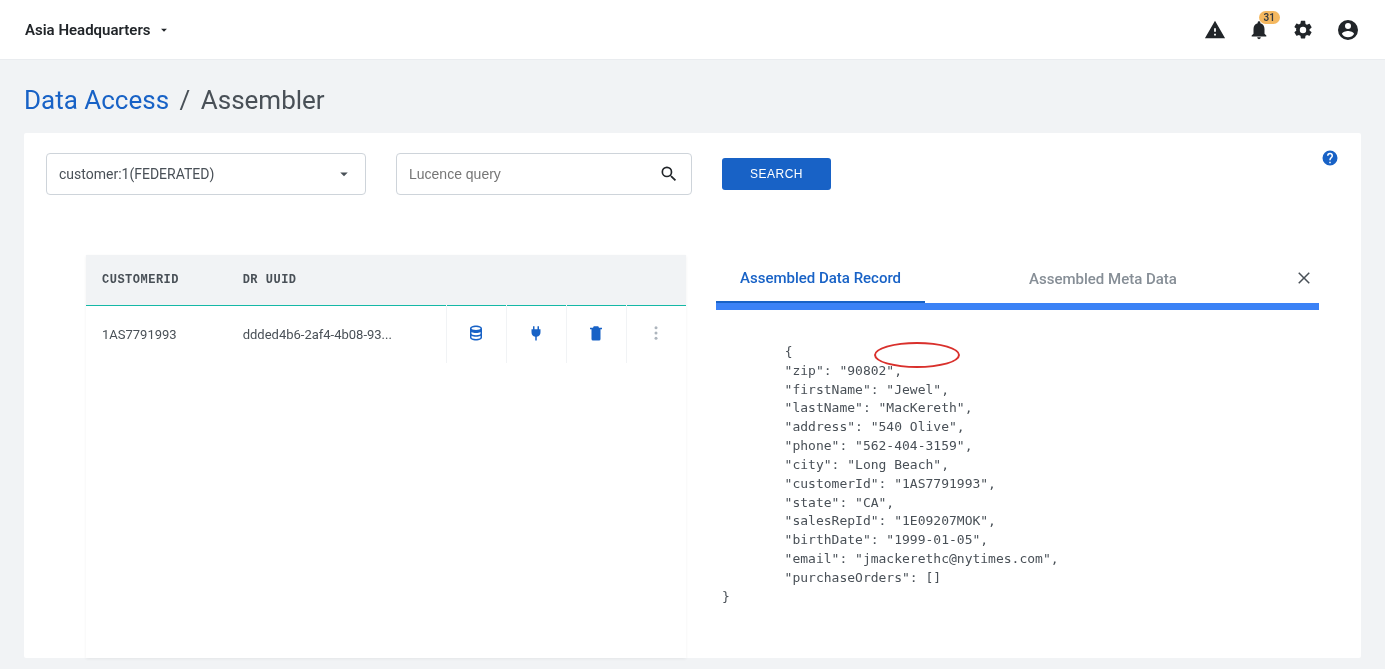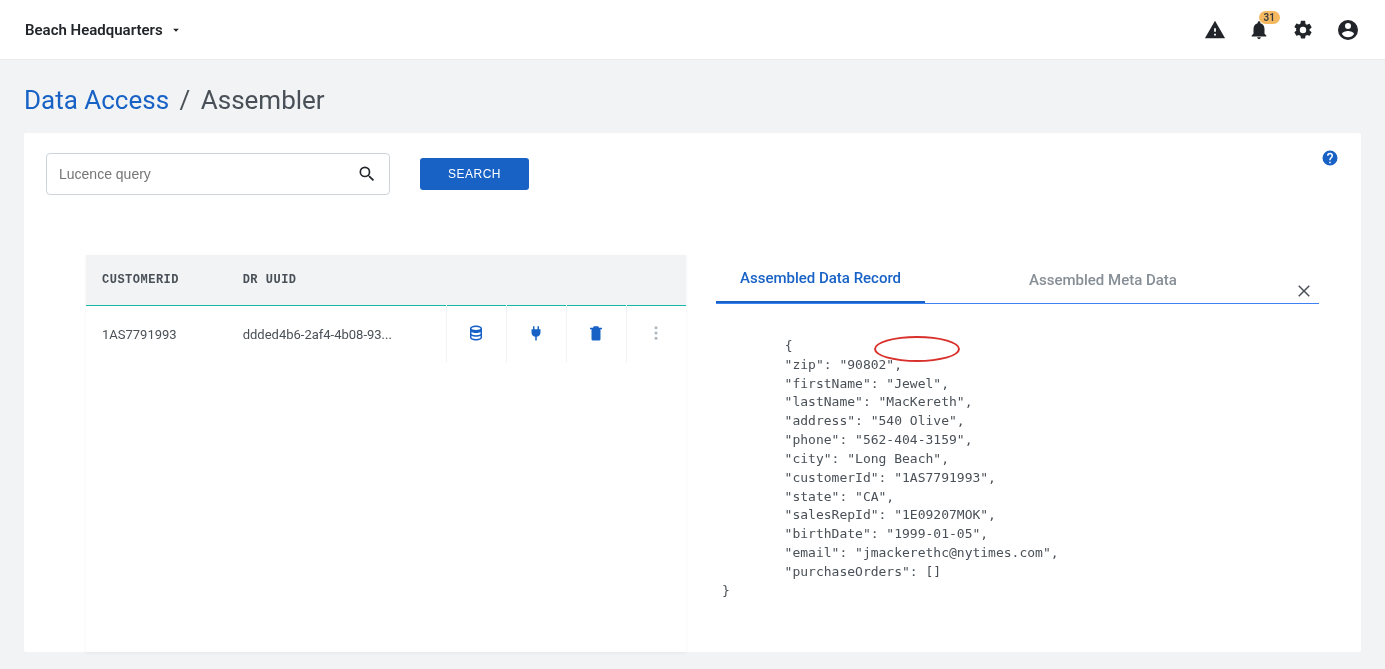--- a/index.html
+++ b/index.html
@@ -85,21 +85,21 @@
     border: 1px solid #ced4da;
     border-radius: 4px;
     height: 42px;
     display: flex;
     align-items: center;
     padding: 0 12px;
     background: #fff;
   }
   .select-box { width: 320px; justify-content: space-between; cursor: pointer; }
   .select-box .label { font-size: 14px; color: #495057; }
-  .query-box { width: 344px; justify-content: space-between; }
+  .query-box { width: 296px; justify-content: space-between; }
   .query-box input {
     border: none;
     outline: none;
     font-size: 14px;
     flex: 1;
     background: transparent;
   }
   .search-btn {
     background: #1862c6;
     color: #fff;
@@ -159,22 +159,22 @@
   .action-icon { color: #1862c6; cursor: pointer; }
   .more-icon { color: #adb5bd; cursor: pointer; }
 
   
   .detail {
     flex: 1;
     padding-right: 20px;
   }
   .tabs {
     display: flex;
-    align-items: flex-end;
-    border-bottom: 1px solid #3b82f6;
+    align-items: center;
+    border-bottom: 7px solid #3b82f6;
   }
   .tab {
     padding: 14px 24px;
     font-size: 15px;
     color: #868e96;
     cursor: pointer;
     font-weight: 500;
   }
   .tab.active {
     color: #1862c6;
@@ -203,21 +203,21 @@
     width: 86px;
     height: 26px;
     pointer-events: none;
   }
 </style>
 </head>
 <body>
 
 <div class="topbar">
   <div class="org-switch">
-    <span>Beach Headquarters</span>
+    <span>Asia Headquarters</span>
     <svg width="14" height="14" viewBox="0 0 24 24" fill="currentColor">
         <path d="M7 10l5 5 5-5z"></path>
       </svg>
   </div>
   <div class="topbar-actions">
     <div class="icon-btn">
       <svg width="22" height="22" viewBox="0 0 24 24" fill="#212529">
           <path d="M1 21h22L12 2 1 21zm12-3h-2v-2h2v2zm0-4h-2v-4h2v4z"></path>
         </svg>
     </div>
@@ -248,20 +248,26 @@
 
 <div class="card">
 
   <div class="controls-row">
     <div class="help-icon">
       <svg width="18" height="18" viewBox="0 0 24 24" fill="#1862c6">
           <path d="M12 2a10 10 0 1 0 0 20 10 10 0 0 0 0-20zm1 17h-2v-2h2v2zm2.07-7.75-.9.92C13.45 12.9 13 13.5 13 15h-2v-.5c0-1.1.45-2.1 1.17-2.83l1.24-1.26A1.98 1.98 0 0 0 12 7a2 2 0 0 0-2 2H8a4 4 0 1 1 8 0c0 .88-.36 1.68-.93 2.25z"></path>
         </svg>
     </div>
 
+    <div class="select-box">
+      <span class="label">customer:1(FEDERATED)</span>
+      <svg width="18" height="18" viewBox="0 0 24 24" fill="#495057">
+          <path d="M7 10l5 5 5-5z"></path>
+        </svg>
+    </div>
 
     <div class="query-box">
       <input type="text" placeholder="Lucence query" style="">
       <svg width="20" height="20" viewBox="0 0 24 24" fill="#212529">
           <path d="M15.5 14h-.79l-.28-.27A6.47 6.47 0 0 0 16 9.5 6.5 6.5 0 1 0 9.5 16a6.47 6.47 0 0 0 4.23-1.57l.27.28v.79l5 4.99L20.49 19l-4.99-5zM9.5 14A4.5 4.5 0 1 1 14 9.5 4.5 4.5 0 0 1 9.5 14z"></path>
         </svg>
     </div>
 
     <button class="search-btn">SEARCH</button>
 

